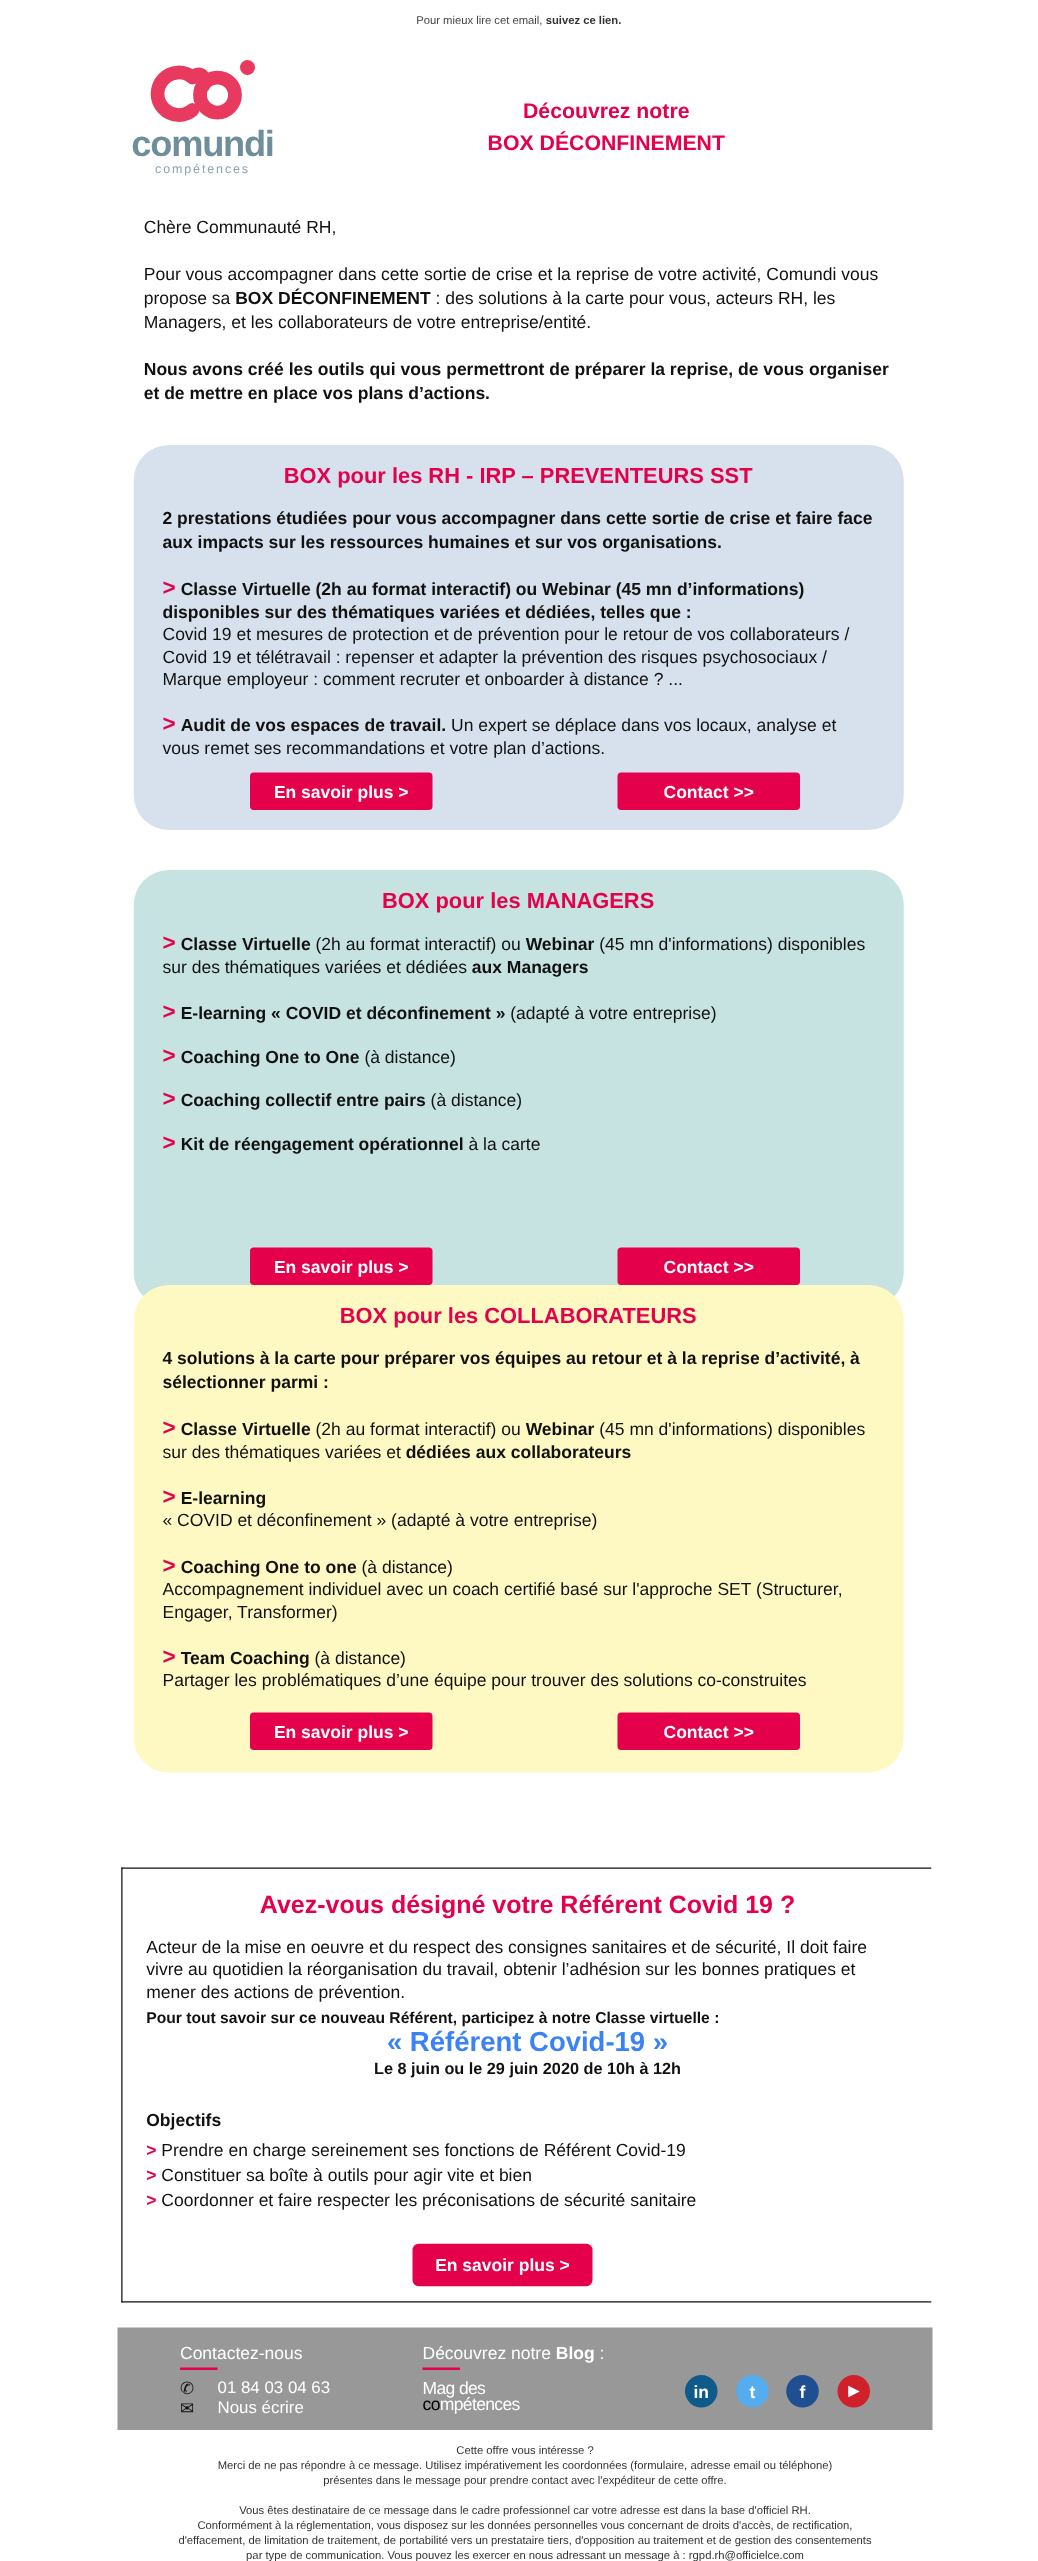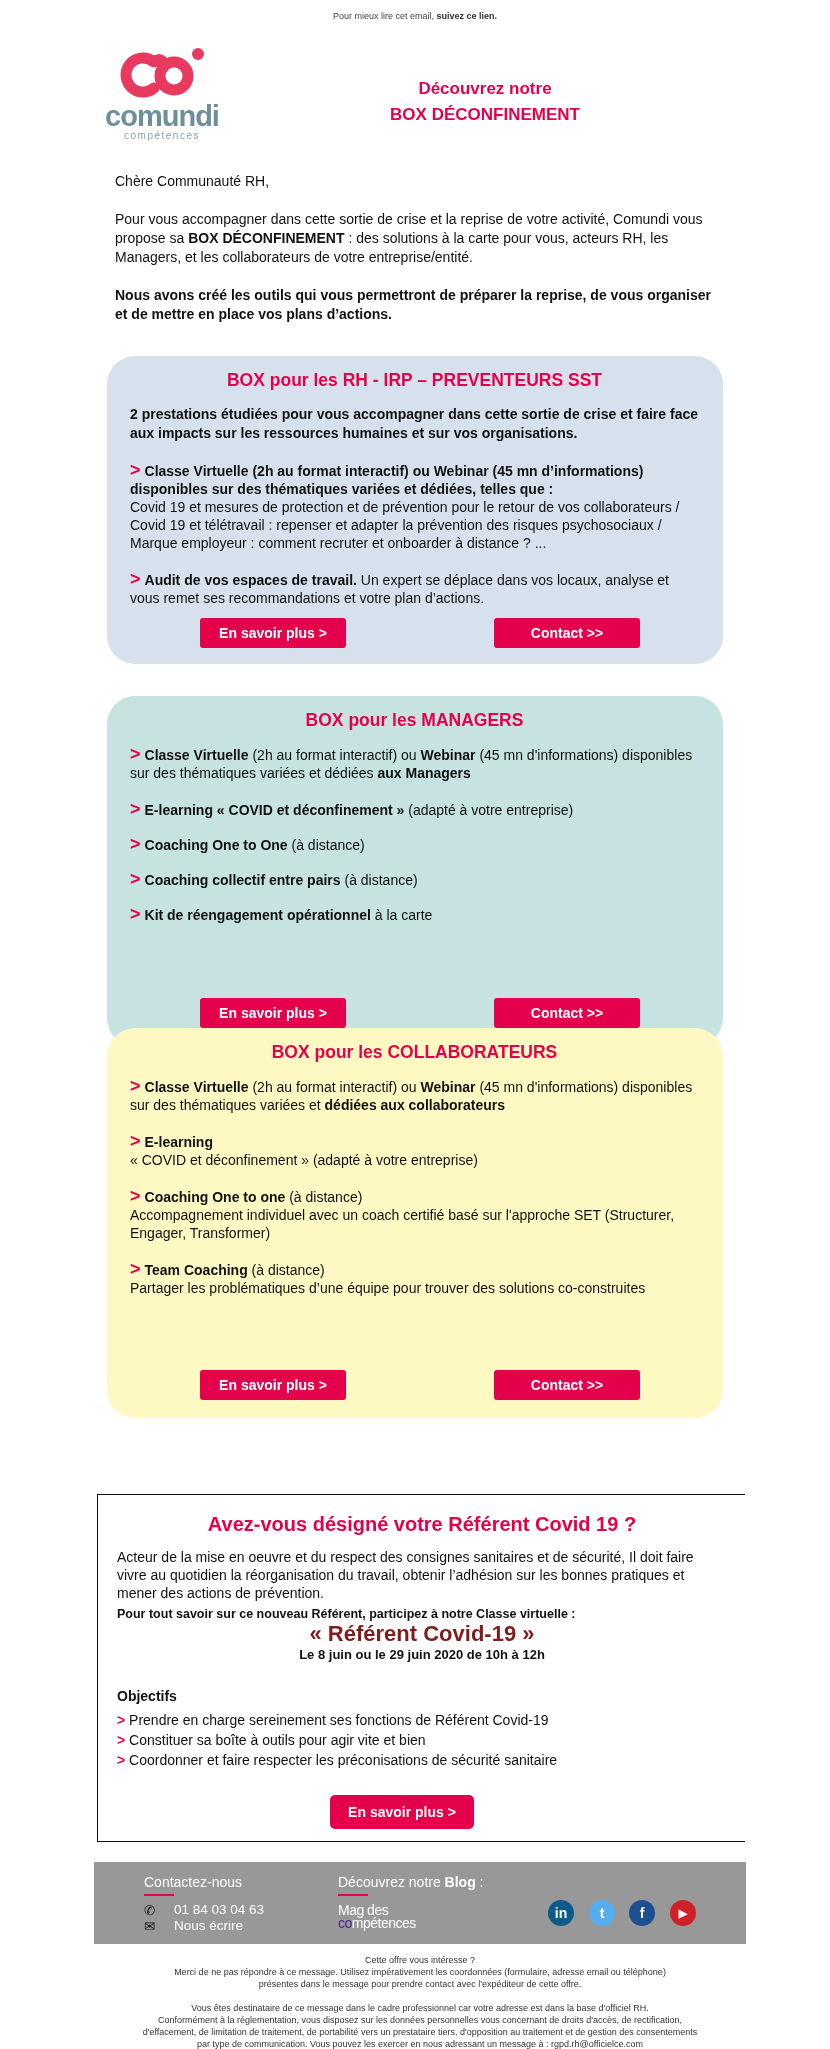--- a/index.html
+++ b/index.html
@@ -24,21 +24,21 @@
   .btn { position: absolute; width: 146px; height: 30px; background: #e4004b; color: #fff; border-radius: 3px; font-weight: bold; font-size: 14px; text-align: center; line-height: 30px; }
   .btn.left { left: 93px; }
   .btn.right { left: 387px; }
   .box1 { top: 356px; height: 308px; background: #d7e1ee; }
   .box2 { top: 696px; height: 350px; background: #c6e2e1; }
   .box3 { top: 1028px; height: 390px; background: #fef9c3; }
   .covid { left: 97px; top: 1494px; width: 648px; height: 348px; border-left: 1.5px solid #111; border-top: 1.5px solid #111; border-bottom: 1.5px solid #111; padding: 18px 18px 0 19px; }
   .covid h2 { text-align: center; font-size: 20px; color: #e4004b; margin-bottom: 12px; }
   .covid .txt { font-size: 14px; line-height: 18px; margin-bottom: 5px; }
   .covid .invite { font-size: 12.5px; font-weight: bold; }
-  .covid .ref { text-align: center; font-size: 22px; font-weight: bold; color: #7f1d1d; line-height: 26px; }
+  .covid .ref { text-align: center; font-size: 22px; font-weight: bold; color: #3b82f6; line-height: 26px; }
   .covid .dates { text-align: center; font-size: 13px; font-weight: bold; margin-bottom: 26px; }
   .covid .obj { font-size: 14px; font-weight: bold; margin-bottom: 6px; }
   .covid .bullet { font-size: 14px; line-height: 20px; }
   .covid .bullet .c { color: #e4004b; font-weight: bold; }
   .covid .btn { left: 232px; top: 300px; width: 144px; height: 34px; line-height: 34px; border-radius: 5px; }
   .foot { left: 94px; top: 1862px; width: 652px; height: 82px; background: #989898; color: #fff; }
   .foot .col-h { position: absolute; top: 12px; font-size: 14px; }
   .foot .rule { position: absolute; top: 32px; width: 30px; height: 2px; background: #e4004b; }
   .foot .line { position: absolute; font-size: 13.5px; }
   .social { position: absolute; top: 38px; width: 26px; height: 26px; border-radius: 50%; color: #fff; font-weight: bold; text-align: center; line-height: 26px; font-size: 14px; }
@@ -107,20 +107,21 @@
     <span class="chev">&gt;</span><b>Kit de réengagement opérationnel</b><span> à la carte</span>
   </div>
   <div class="btnrow" style="top:302px;">
     <div class="btn left">En savoir plus &gt;</div>
     <div class="btn right">Contact &gt;&gt;</div>
   </div>
 </div>
 
 <div class="abs box box3">
   <h2>BOX pour les COLLABORATEURS</h2>
+  <div class="lead">4 solutions à la carte pour préparer vos équipes au retour et à la reprise d’activité, à sélectionner parmi :</div>
   <div class="item">
     <span class="chev">&gt;</span><b>Classe Virtuelle</b><span> (2h au format interactif) ou </span><b>Webinar</b><span> (45 mn d'informations) disponibles sur des thématiques variées et </span><b>dédiées aux collaborateurs</b>
   </div>
   <div class="item">
     <span class="chev">&gt;</span><b>E-learning</b><br><span>« COVID et déconfinement » (adapté à votre entreprise)</span>
   </div>
   <div class="item">
     <span class="chev">&gt;</span><b>Coaching One to one</b><span> (à distance)</span><br><span>Accompagnement individuel avec un coach certifié basé sur l'approche SET (Structurer, Engager, Transformer)</span>
   </div>
   <div class="item">
@@ -150,21 +151,21 @@
   <div class="rule" style="left:50px;"></div>
   <div class="line" style="left:50px; top:40px; color:#111;">✆</div>
   <div class="line" style="left:80px; top:40px;">01 84 03 04 63</div>
   <div class="line" style="left:50px; top:56px; color:#111;">✉</div>
   <div class="line" style="left:80px; top:56px;">Nous écrire</div>
 
   <div class="col-h" style="left:244px;"><span>Découvrez notre </span><b>Blog</b><span> :</span></div>
   <div class="rule" style="left:244px;"></div>
   <div class="line" style="left:244px; top:40px; font-size:14px; letter-spacing:-0.5px;">
     <div>Mag des</div>
-    <div style="margin-top:-3px;"><span style="color:#4c1d95;">co</span><span>mpétences</span></div>
+    <div style="margin-top:-3px;"><span style="color:#000000;">co</span><span>mpétences</span></div>
   </div>
 
   <div class="social" style="left:454px; background:#0e5a8a;">in</div>
   <div class="social" style="left:495px; background:#55acee;">t</div>
   <div class="social" style="left:535px; background:#1d4f91;">f</div>
   <div class="social" style="left:576px; background:#d0202a; font-size:11px;">▶</div>
 </div>
 
 <div class="abs legal">
   <p><span>Cette offre vous intéresse ?</span><br><span>Merci de ne pas répondre à ce message. Utilisez impérativement les coordonnées (formulaire, adresse email ou téléphone)</span><br><span>présentes dans le message pour prendre contact avec l'expéditeur de cette offre.</span></p>

